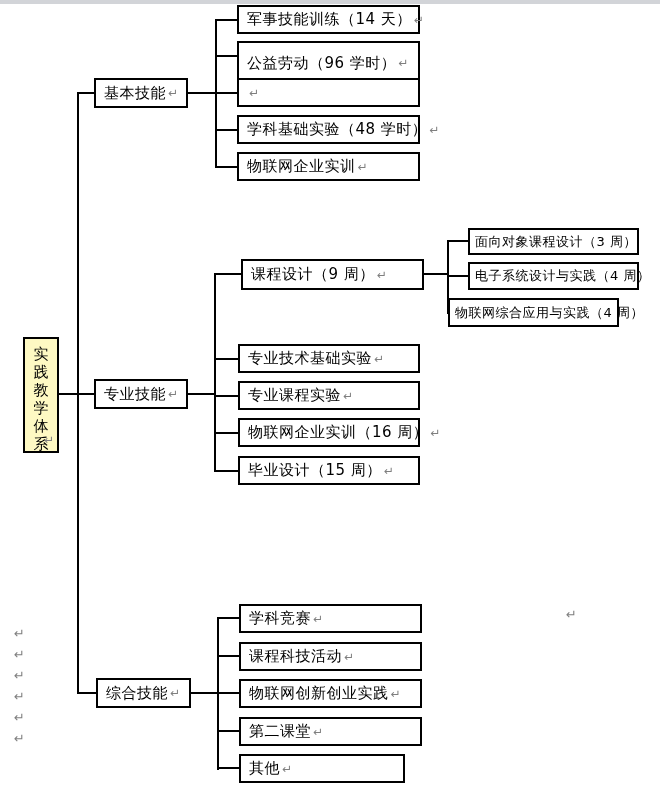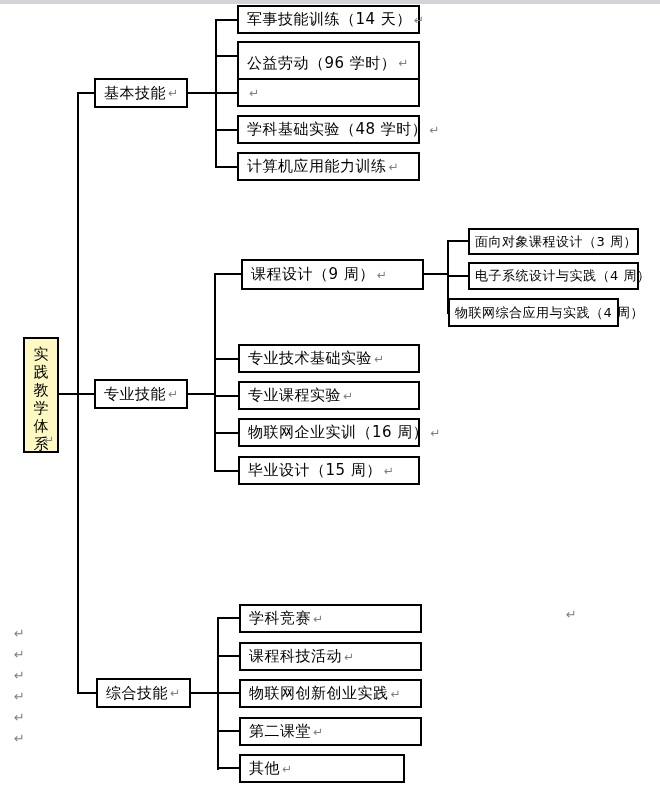--- a/index.html
+++ b/index.html
@@ -124,21 +124,21 @@
       <span class="pmark">↵</span>
   </div>
   <div class="node" style="left:237px;top:78px;width:183px;height:29px">
       <span class="pmark">↵</span>
   </div>
   <div class="node" style="left:237px;top:115px;width:183px;height:29px">
     <span class="lbl">学科基础实验（48 学时）</span>
       <span class="pmark">↵</span>
   </div>
   <div class="node" style="left:237px;top:152px;width:183px;height:29px">
-    <span class="lbl">计算机应用能力训练</span>
+    <span class="lbl">物联网企业实训</span>
       <span class="pmark">↵</span>
   </div>
 
   <div class="node" style="left:94px;top:379px;width:94px;height:30px">
     <span class="lbl">专业技能</span>
       <span class="pmark">↵</span>
   </div>
   <div class="node" style="left:241px;top:259px;width:183px;height:31px">
     <span class="lbl">课程设计（9 周）</span>
       <span class="pmark">↵</span>

